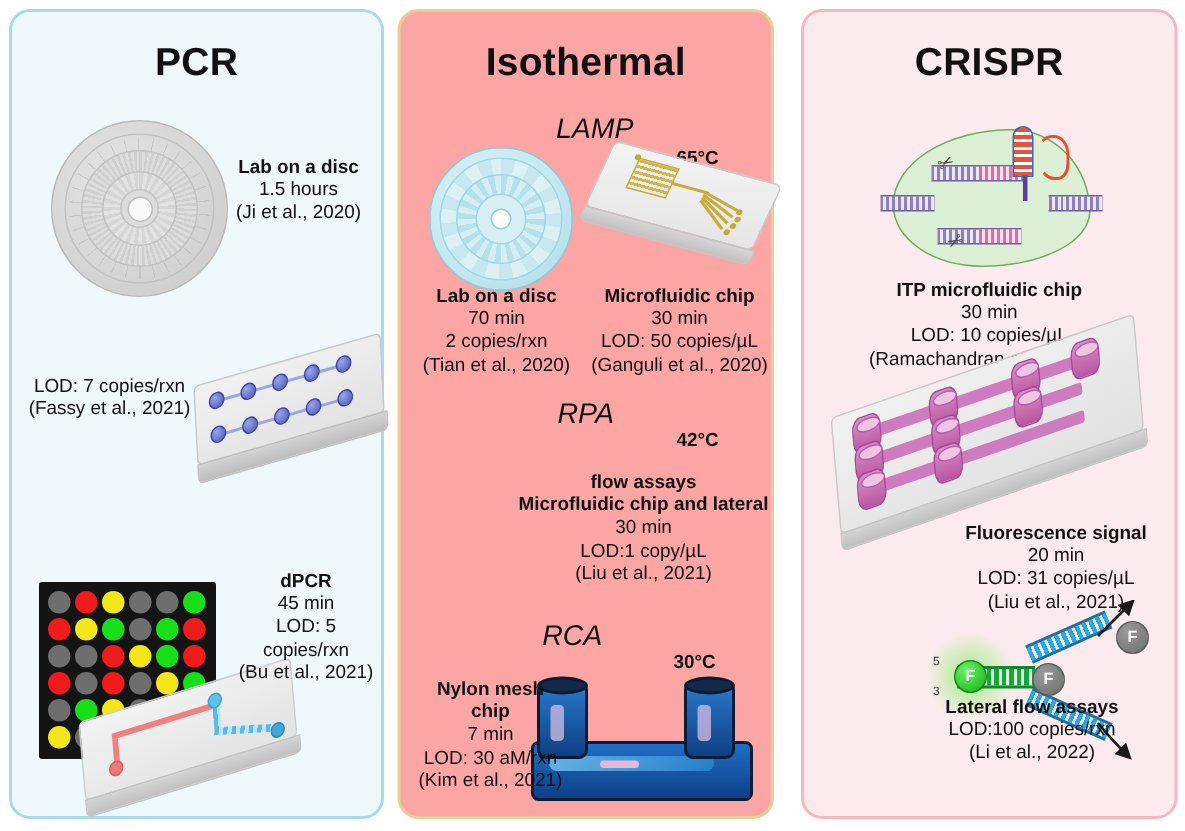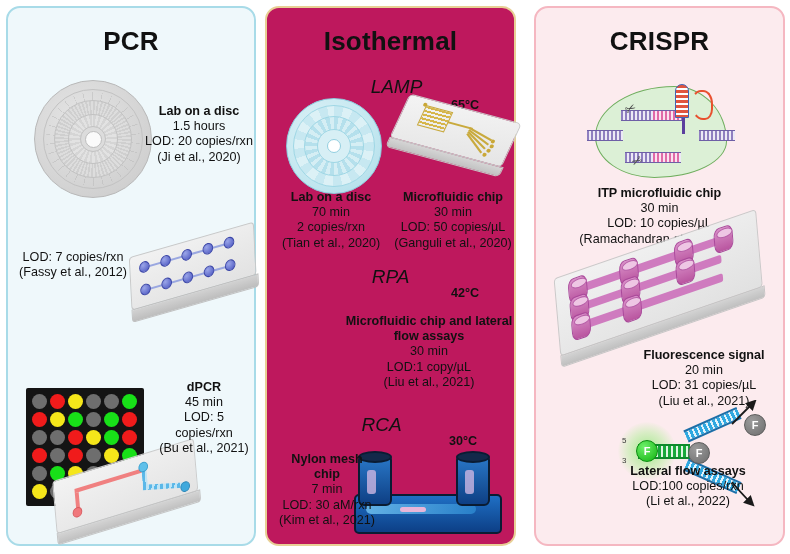--- a/index.html
+++ b/index.html
@@ -19,21 +19,21 @@
   
   .panel {
     position: absolute;
     top: 6px;
     height: 540px;
     border-radius: 14px;
     border-width: 2px;
     border-style: solid;
   }
   #panel-pcr       { left: 6px;   width: 250px; background:#eff8fb; border-color:#a8dbe8; }
-  #panel-isothermal{ left: 265px; width: 251px; background:#be185d; border-color:#e8cf95; }
+  #panel-isothermal{ left: 265px; width: 251px; background:#fca5a5; border-color:#e8cf95; }
   #panel-crispr    { left: 534px; width: 251px; background:#fcebee; border-color:#f5b7c1; }
 
   .panel-title {
     position: absolute;
     left: 0; right: 0;
     text-align: center;
     font-weight: bold;
     color: #111111;
     font-size: 26px;
     letter-spacing: .2px;
@@ -342,21 +342,20 @@
       <div class="d-ring r1"></div>
       <div class="d-ring r2"></div>
       <div class="d-ring r3"></div>
       <div class="d-ring r4"></div>
       <div class="hub"></div>
     </div>
 
     <div class="caption" style="left:132px; top:96px; width:118px;">
       <div class="t">Lab on a disc</div>
       <div class="l">1.5 hours</div>
-      <div class="l">LOD: 20 copies/rxn</div>
       <div class="l">(Ji et al., 2020)</div>
     </div>
 
     <div class="art" id="art-ifc">
       <div class="slab"></div>
       <div class="row a">
         <div class="chan" style="left:8px;  width:18px;"></div>
         <div class="chan" style="left:30px; width:18px;"></div>
         <div class="chan" style="left:52px; width:18px;"></div>
         <div class="chan" style="left:74px; width:18px;"></div>
@@ -374,21 +373,21 @@
         <div class="well" style="left:0px;"></div>
         <div class="well" style="left:22px;"></div>
         <div class="well" style="left:44px;"></div>
         <div class="well" style="left:66px;"></div>
         <div class="well" style="left:88px;"></div>
       </div>
     </div>
 
     <div class="caption" style="left:4px; top:242px; width:122px;">
       <div class="l">LOD: 7 copies/rxn</div>
-      <div class="l">(Fassy et al., 2012)</div>
+      <div class="l">(Fassy et al., 2021)</div>
     </div>
 
     <div class="art" id="art-dpcr">
         <div class="drop" style="left: 6px; top: 6px; background: rgb(110, 110, 110);"></div>
         <div class="drop" style="left: 24px; top: 6px; background: rgb(240, 27, 27);"></div>
         <div class="drop" style="left: 42px; top: 6px; background: rgb(245, 230, 26);"></div>
         <div class="drop" style="left: 60px; top: 6px; background: rgb(110, 110, 110);"></div>
         <div class="drop" style="left: 78px; top: 6px; background: rgb(110, 110, 110);"></div>
         <div class="drop" style="left: 96px; top: 6px; background: rgb(24, 224, 24);"></div>
         <div class="drop" style="left: 6px; top: 24px; background: rgb(240, 27, 27);"></div>
@@ -505,22 +504,22 @@
       <div class="win" style="left:7px; top:10px; width:16px; height:34px;"></div>
       <div class="band" style="left:8px; top:18px; width:14px;"></div>
       <div class="band" style="left:8px; top:34px; width:14px;"></div>
       <div class="tick" style="left:2px; top:14px;">C</div>
       <div class="tick" style="left:2px; top:30px;">T</div>
       <div class="sport" style="left:11px; top:48px; width:8px; height:13px;"></div>
       <div class="slab-s" style="left:13px; top:62px;">S</div>
     </div>
 
     <div class="caption" style="left:74px; top:306px; width:176px; white-space:normal;">
+      <div class="t">flow assays</div>
       <div class="t">Microfluidic chip and lateral</div>
-      <div class="t">flow assays</div>
       <div class="l">30 min</div>
       <div class="l">LOD:1 copy/µL</div>
       <div class="l">(Liu et al., 2021)</div>
     </div>
 
     <div class="section-label" style="left:0; right:18px; top:406px;">RCA</div>
     <div class="temp-label" style="left:182px; top:426px;">30°C</div>
 
     <div class="art" id="art-rca" style="left:85px; top:446px;">
       <div class="base">

